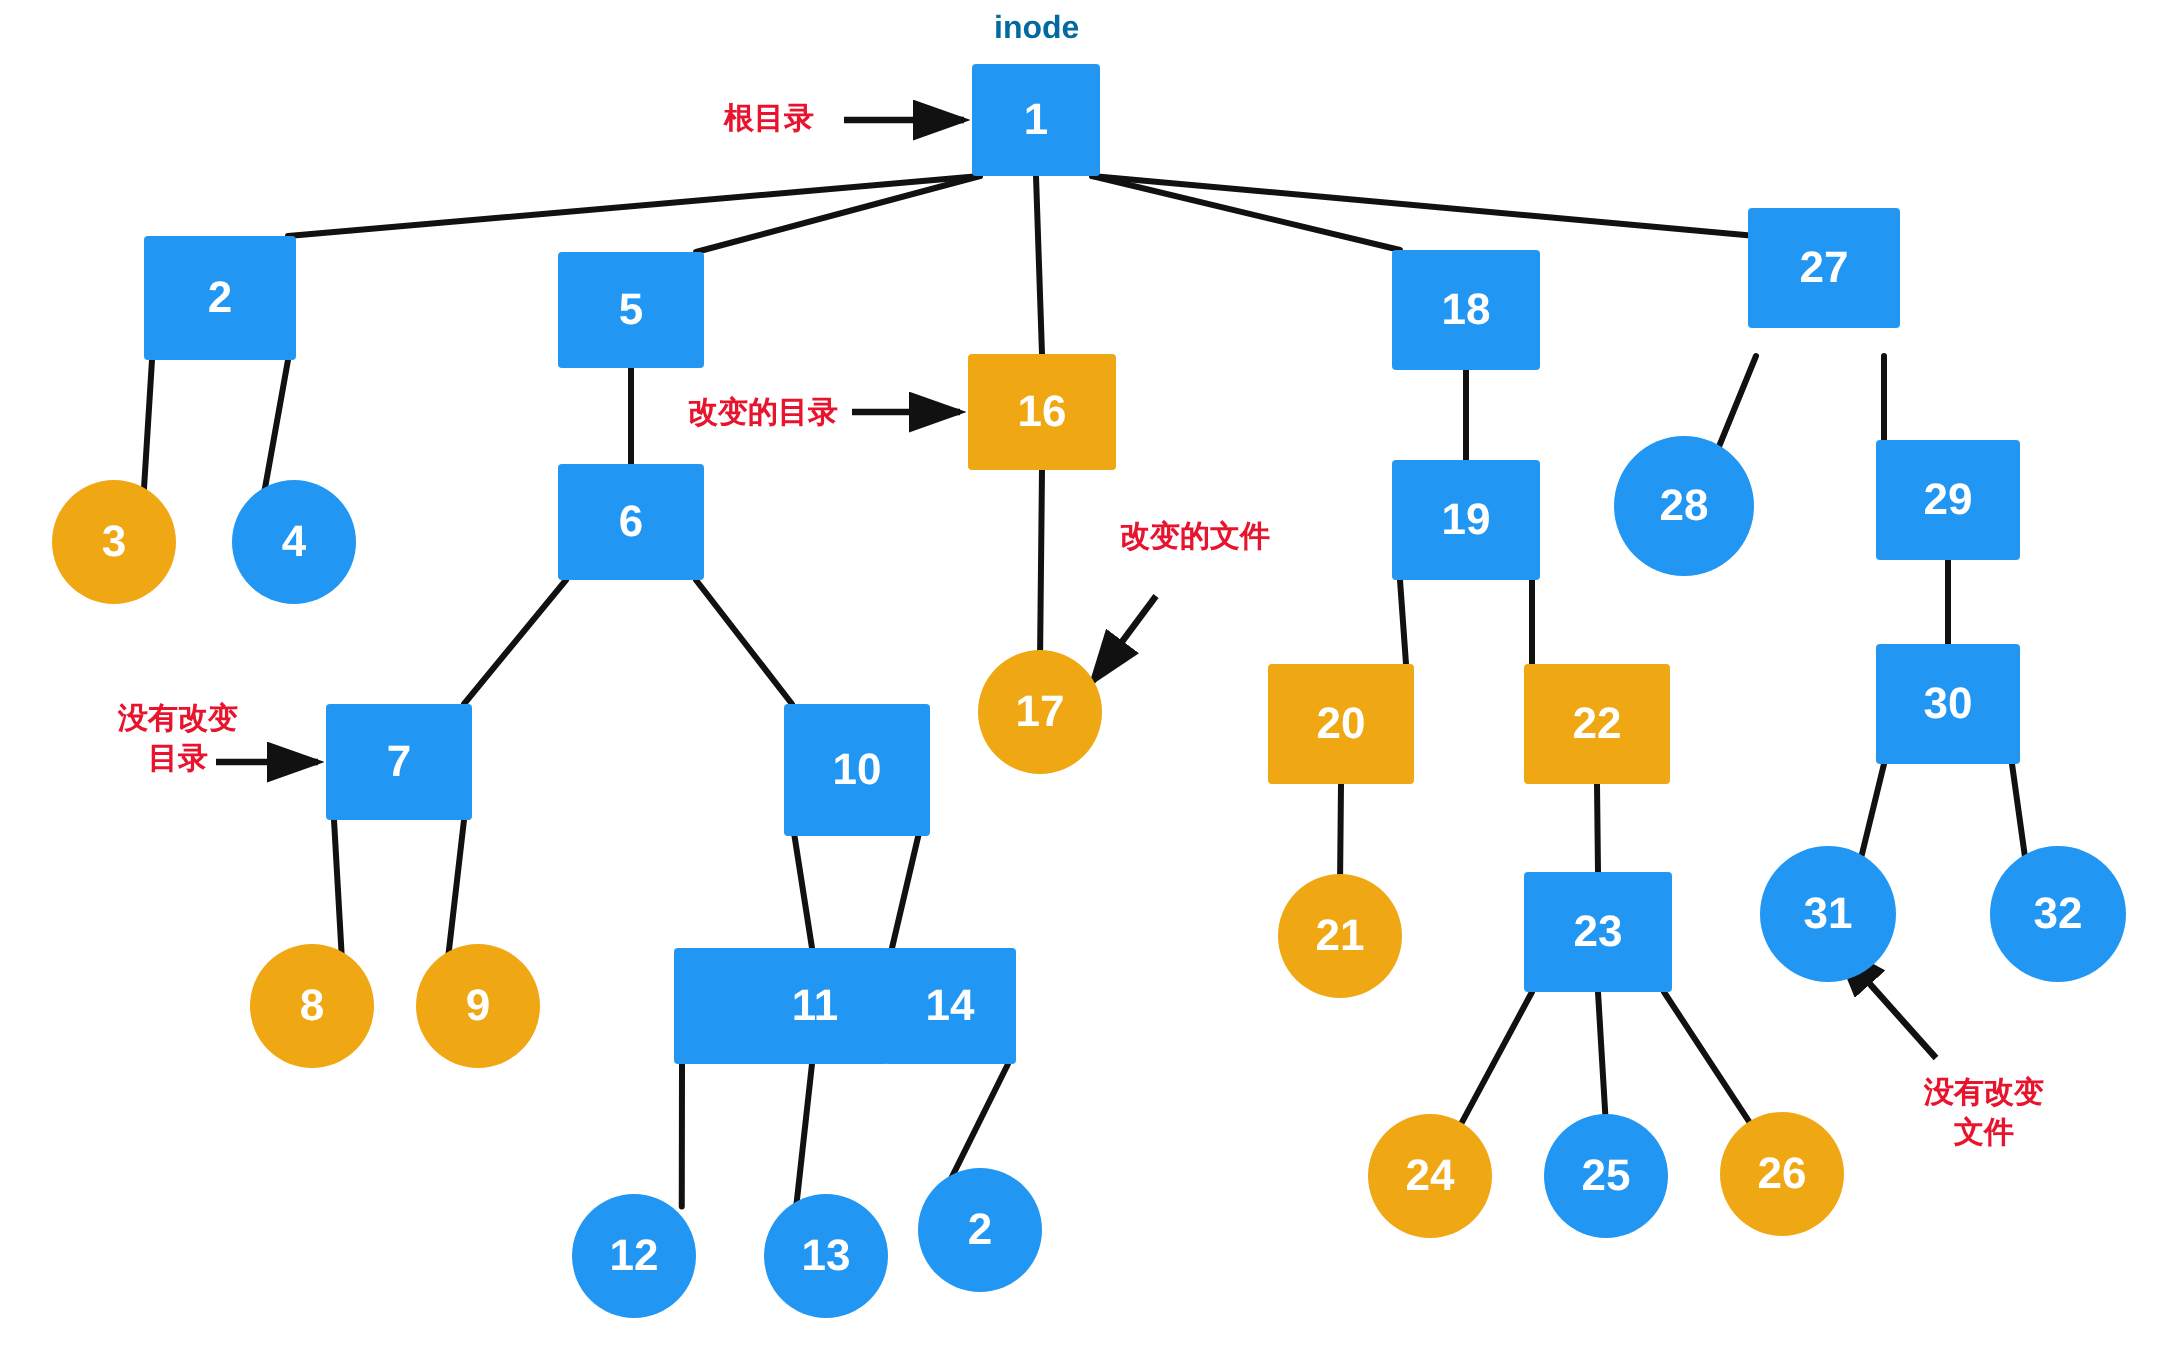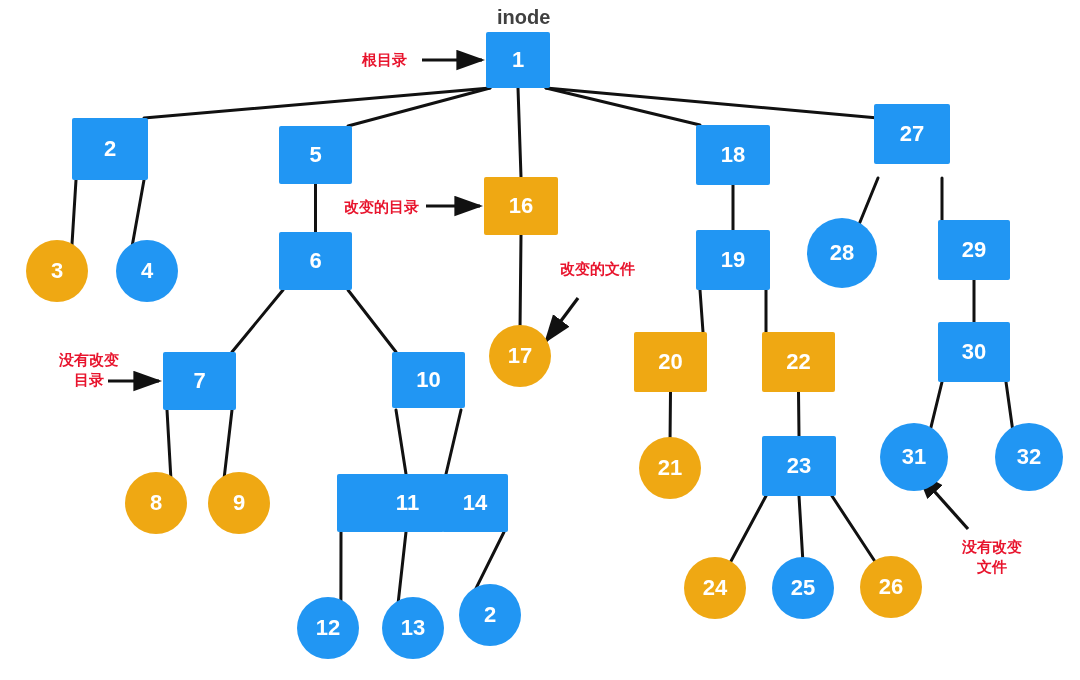--- a/index.html
+++ b/index.html
@@ -30,23 +30,23 @@
     color:#e8142d;
     font-weight:bold;
     font-size:15px;
     line-height:1.35;
     white-space:pre;
     user-select:none;
   }
   .label.center{text-align:center;}
   #title-inode{
     position:absolute;
-    color:#404040;
+    color:#0369a1;
     font-weight:bold;
-    font-size:20px;
+    font-size:16px;
     user-select:none;
   }
 </style>
 </head>
 <body>
 
 <div id="stage">
 
   <svg id="edges" viewBox="0 0 1080 680" xmlns="http://www.w3.org/2000/svg">
     <defs>
@@ -129,27 +129,27 @@
       </div>
       <div class="node rect blue" style="left: 163px; top: 352px; width: 73px; height: 58px;">
         <span>7</span>
       </div>
       <div class="node circle orange" style="left: 125px; top: 472px; width: 62px; height: 62px;">
         <span>8</span>
       </div>
       <div class="node circle orange" style="left: 208px; top: 472px; width: 62px; height: 62px;">
         <span>9</span>
       </div>
-      <div class="node rect blue" style="left: 392px; top: 352px; width: 73px; height: 56px;">
+      <div class="node rect blue" style="left: 392px; top: 352px; width: 73px; height: 66px;">
         <span>10</span>
       </div>
       <div class="node rect blue" style="left: 337px; top: 474px; width: 73px; height: 58px; padding-left: 34px;">
         <span>11</span>
       </div>
-      <div class="node circle blue" style="left: 297px; top: 597px; width: 62px; height: 62px;">
+      <div class="node circle blue" style="left: 286px; top: 597px; width: 62px; height: 62px;">
         <span>12</span>
       </div>
       <div class="node circle blue" style="left: 382px; top: 597px; width: 62px; height: 62px;">
         <span>13</span>
       </div>
       <div class="node rect blue" style="left: 442px; top: 474px; width: 66px; height: 58px;">
         <span>14</span>
       </div>
       <div class="node circle blue" style="left: 459px; top: 584px; width: 62px; height: 62px;">
         <span>2</span>

